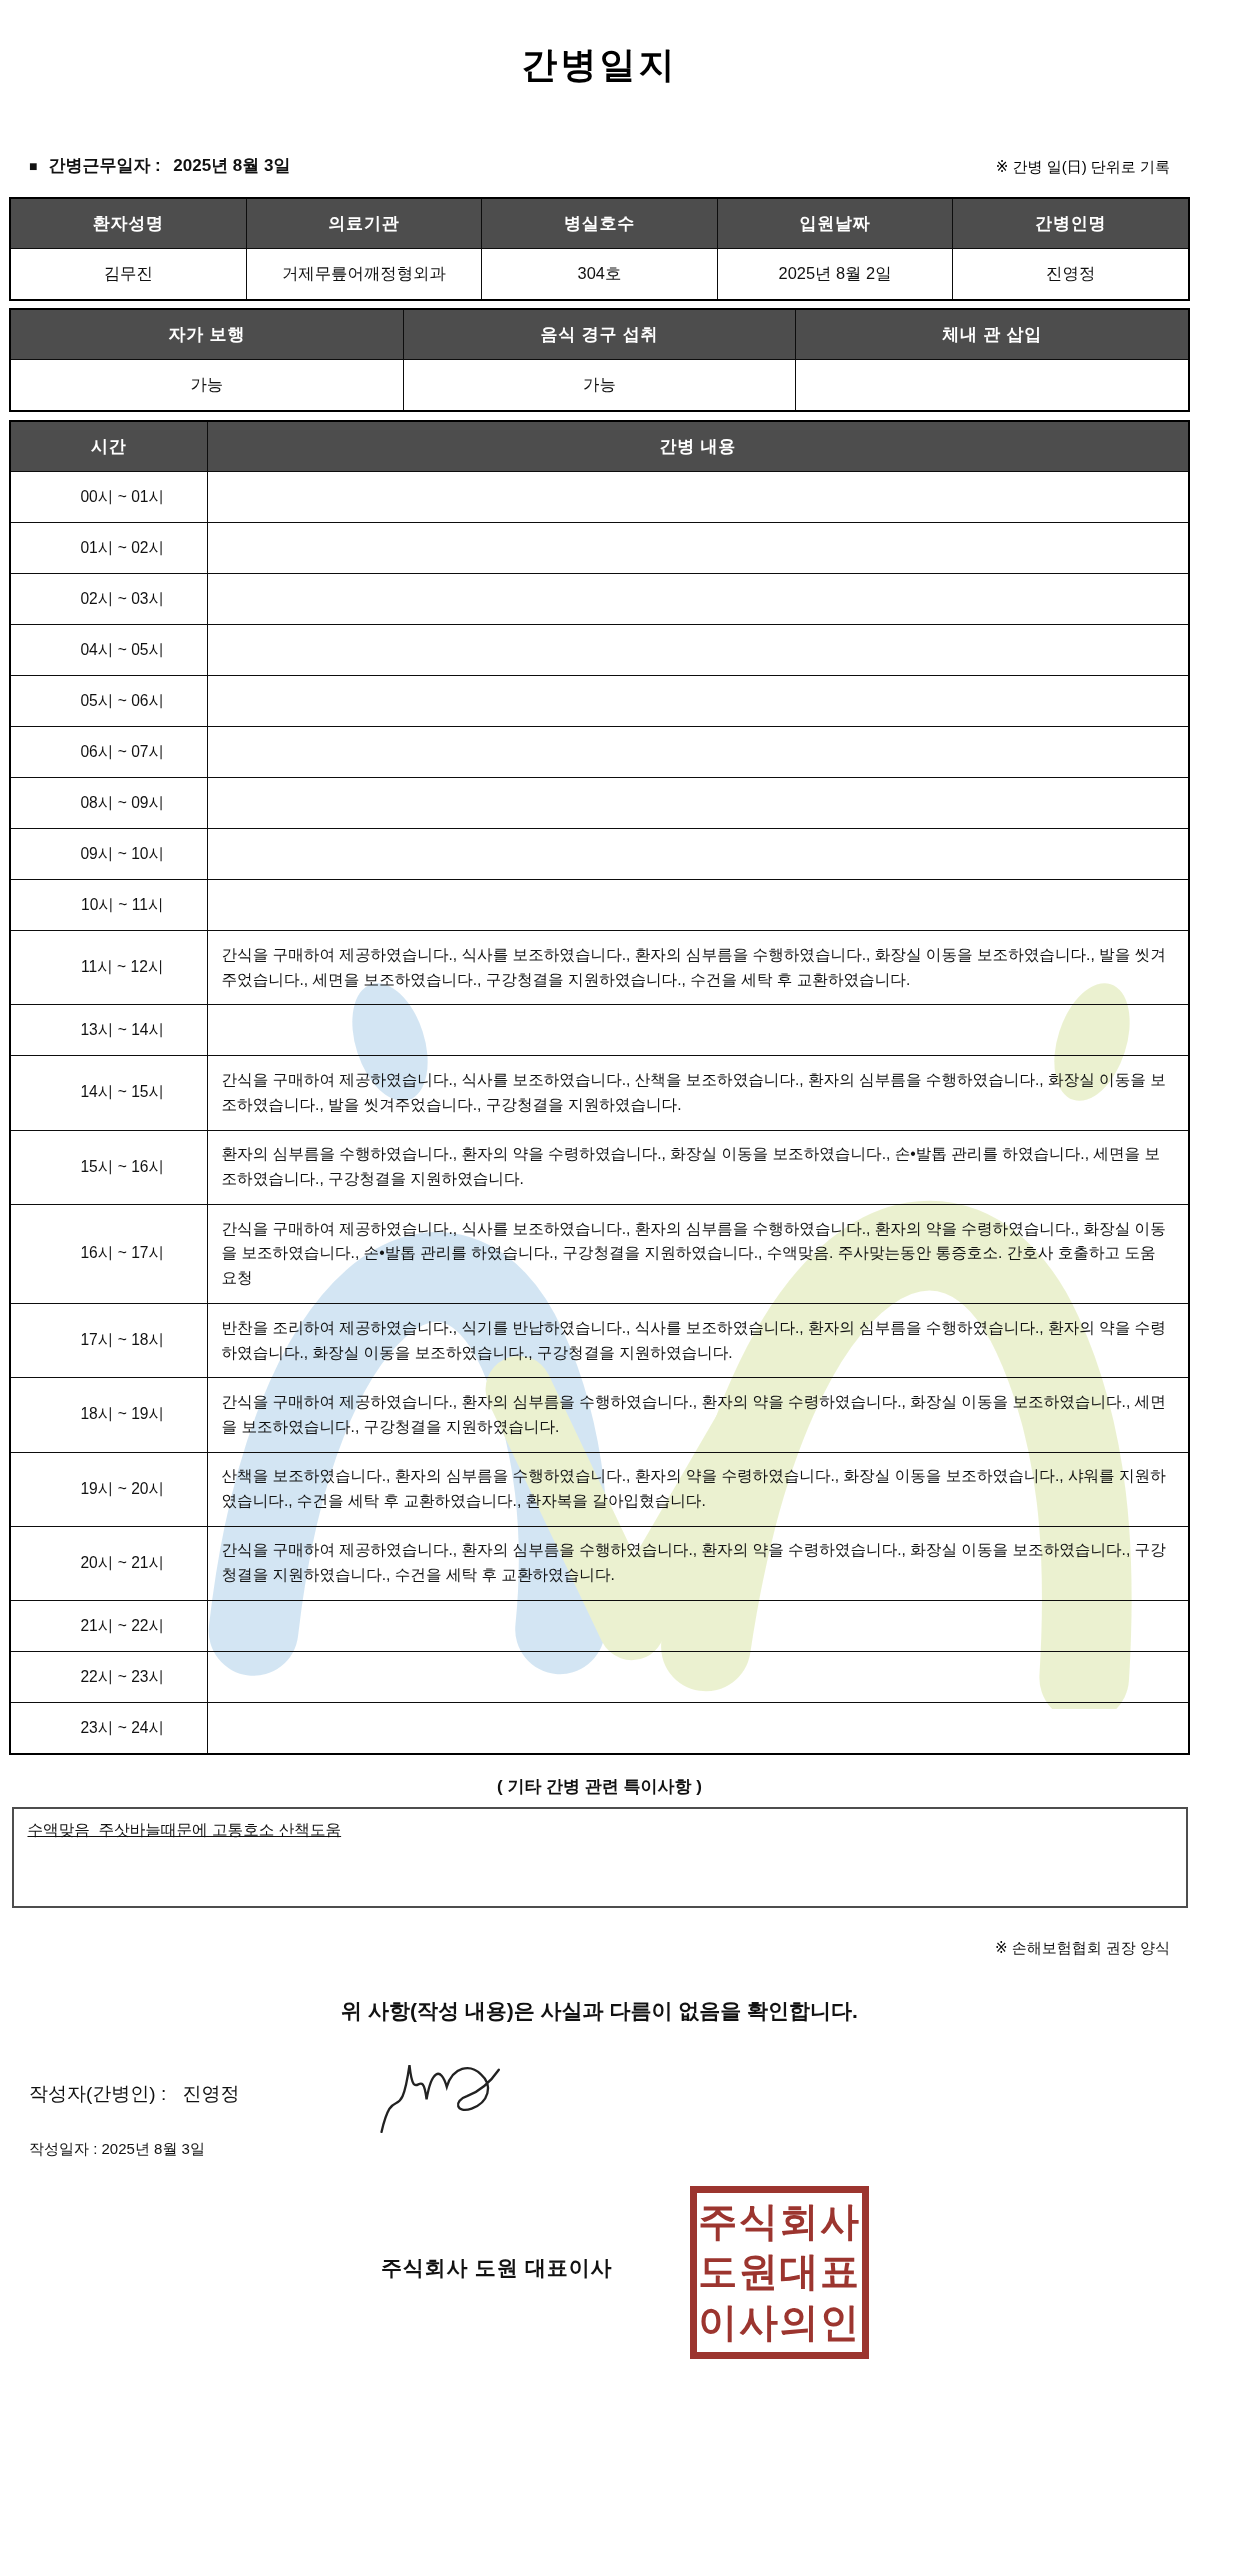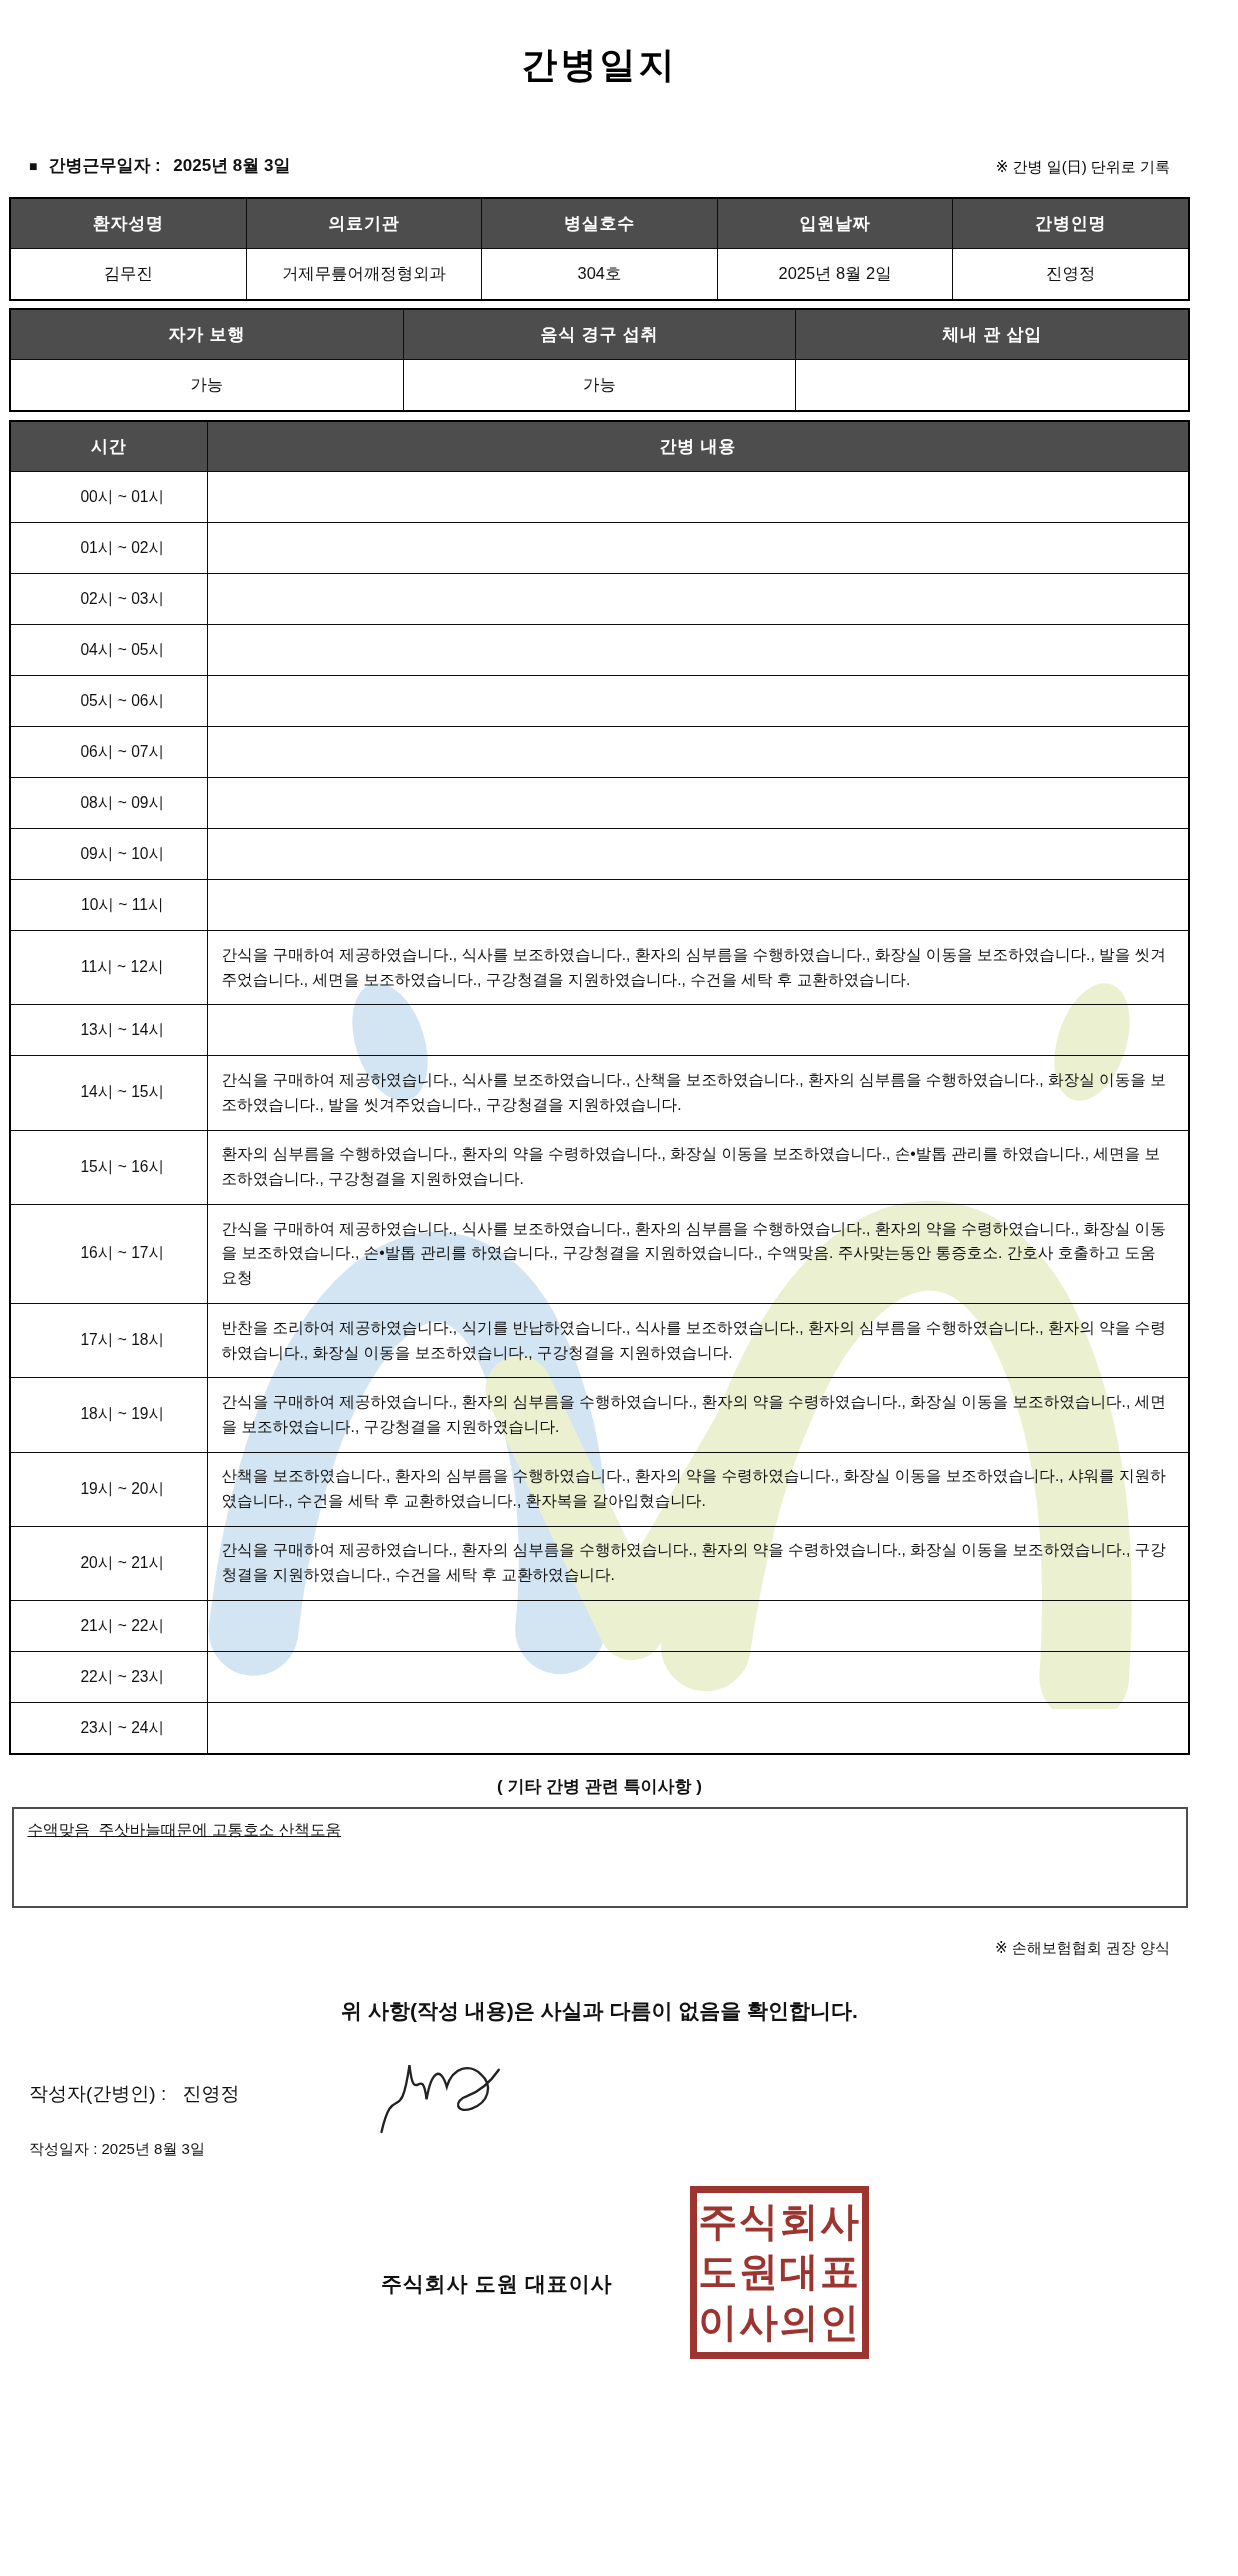--- a/index.html
+++ b/index.html
@@ -39,21 +39,21 @@
 
   .form-note{margin:31px 29px 0 0;text-align:right;font-size:15px;}
   .confirmation{margin-top:39px;text-align:center;font-size:21px;font-weight:bold;}
 
   .writer-row{position:relative;margin:56px 0 0 29px;font-size:19px;}
   .writer-row .name{margin-left:11px;}
   .signature{position:absolute;left:343px;top:-33px;}
   .date-row{margin:33px 0 0 29px;font-size:15px;}
 
   .company-block{position:relative;margin-top:23.4px;height:203px;}
-  .company-name{position:absolute;left:381px;top:88px;font-size:21px;font-weight:bold;letter-spacing:0.8px;}
+  .company-name{position:absolute;left:381px;top:72px;font-size:21px;font-weight:bold;letter-spacing:0.8px;}
   .stamp{position:absolute;left:690px;top:4px;width:179px;height:173px;box-sizing:border-box;
          border:7.8px solid #9c352f;display:flex;flex-direction:column;justify-content:center;
          align-items:center;color:#9c352f;}
   .stamp-line{font-size:39px;font-weight:bold;line-height:1.3;letter-spacing:1.6px;
               transform:scaleY(1.02);white-space:nowrap;}
 </style>
 </head>
 <body>
 
 <div class="page">

